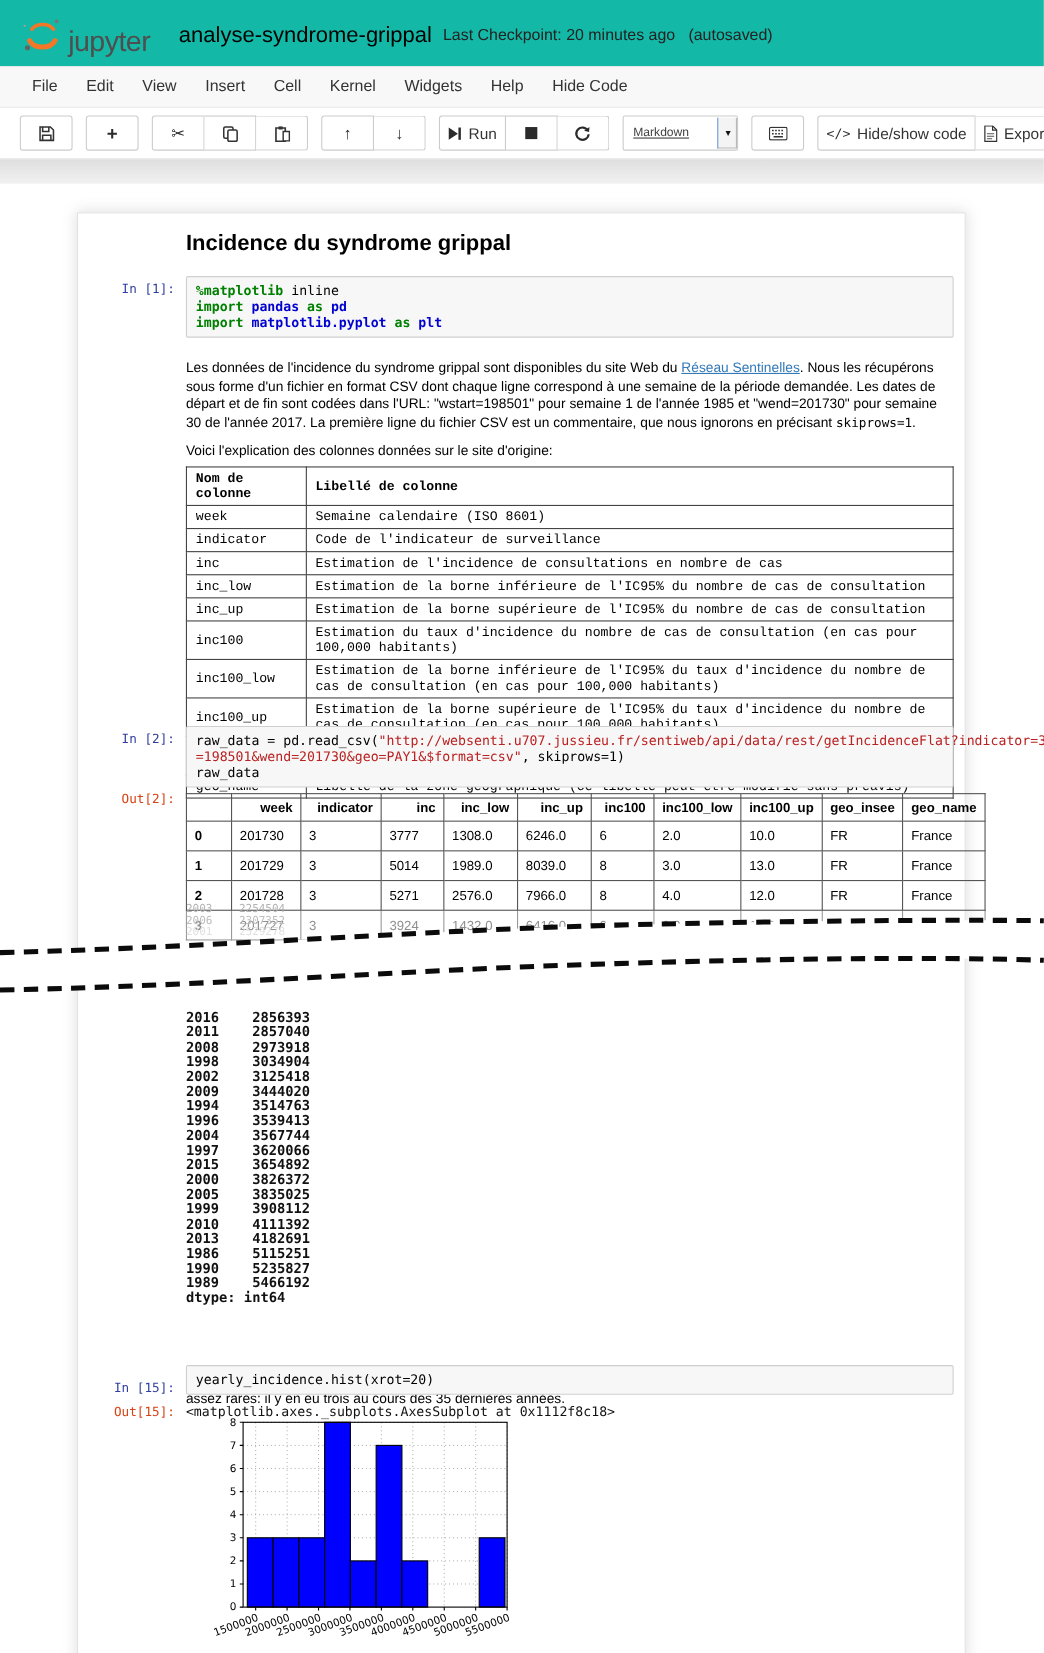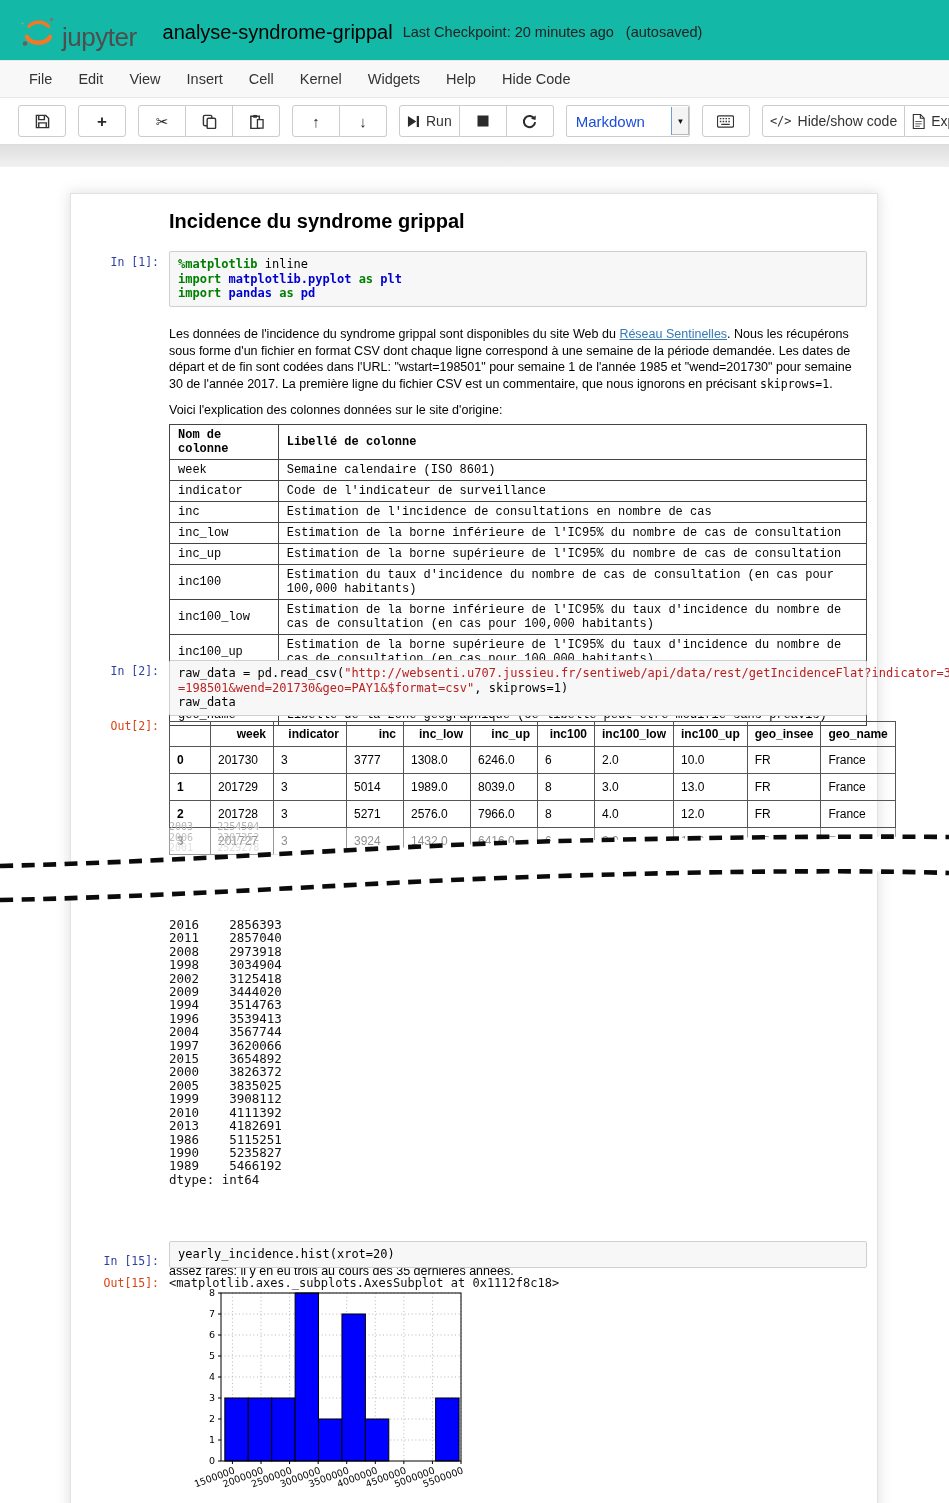--- a/index.html
+++ b/index.html
@@ -22,21 +22,21 @@
   .tbtn{height:30px;min-width:32px;display:inline-flex;align-items:center;justify-content:center;
     background:#fff;border:1px solid #cccccc;border-left-width:0;padding:0 7px;cursor:pointer;
     font-size:14px;color:#333;}
   .btn-group .tbtn:first-child{border-left-width:1px;border-radius:3px 0 0 3px;}
   .btn-group .tbtn:last-child{border-radius:0 3px 3px 0;}
   .btn-group .tbtn:only-child{border-radius:3px;}
   .tbtn svg{display:block;}
   .glyph{font-size:15px;line-height:1;color:#2b2b2b;}
   .cellsel{height:30px;display:inline-flex;align-items:center;border:1px solid #cccccc;border-radius:2px;
     background:#fff;margin-right:12px;cursor:pointer;}
-  .cellsel .val{font-size:15px;color:#1d4ed8;padding:0 26px 0 9px;}
+  .cellsel .val{font-size:11px;color:#404040;padding:0 26px 0 9px;text-decoration:underline;}
   .cellsel .arrowbox{width:17px;height:28px;border-left:1px solid #6f9bd9;background:#f4f4f4;
     display:flex;align-items:center;justify-content:center;box-shadow:inset -1px -1px 0 #b9b9b9;}
   .cellsel .arrowbox span{font-size:8px;color:#111;}
   .codeglyph{font-family:"DejaVu Sans Mono",monospace;font-size:12px;margin-right:6px;color:#333;}
   #shadow-strip{height:22px;background:linear-gradient(to bottom,#dfdfdf,#f1f1f1);}
   
   #nb-container{position:absolute;left:70px;top:193px;width:806px;height:1400px;background:#fff;
     border:1px solid #e2e2e2;box-shadow:0 0 12px 1px rgba(87,87,87,0.18);}
   .arow{position:absolute;left:0;right:10px;display:flex;}
   .prompt{width:98px;flex:none;text-align:right;padding:4px 10px 0 0;box-sizing:border-box;
@@ -209,22 +209,22 @@
     <div class="ccontent">
         <h1 class="nb-h1">Incidence du syndrome grippal</h1>
       </div>
   </div>
 
   <div class="arow" style="top:57px;">
     <div class="prompt in">In [1]:</div>
     <div class="ccontent">
         <div class="codecell">
           <div class="cl"><span class="tok-k">%matplotlib</span><span> inline</span></div>
+          <div class="cl"><span class="tok-k">import</span><span> </span><span class="tok-n">pandas</span><span class="tok-k"> as </span><span class="tok-n">pd</span></div>
           <div class="cl"><span class="tok-k">import</span><span> </span><span class="tok-n">matplotlib.pyplot</span><span class="tok-k"> as </span><span class="tok-n">plt</span></div>
-          <div class="cl"><span class="tok-k">import</span><span> </span><span class="tok-n">pandas</span><span class="tok-k"> as </span><span class="tok-n">pd</span></div>
         </div>
       </div>
   </div>
 
   <div class="arow" style="top:132px;">
     <div class="prompt"></div>
     <div class="ccontent mdtext"><span>Les données de l'incidence du syndrome grippal sont disponibles du site Web du </span><a class="mdlink">Réseau Sentinelles</a><span>. Nous les récupérons sous forme d'un fichier en format CSV dont chaque ligne correspond à une semaine de la période demandée. Les dates de départ et de fin sont codées dans l'URL: "wstart=198501" pour semaine 1 de l'année 1985 et "wend=201730" pour semaine 30 de l'année 2017. La première ligne du fichier CSV est un commentaire, que nous ignorons en précisant </span><code class="inlinecode">skiprows=1</code><span>.</span></div>
   </div>
 
   <div class="arow" style="top:208px;">
@@ -379,21 +379,21 @@
   <div class="arow" style="top:628px;">
     <div class="prompt"></div>
     <div class="ccontent">
         <pre class="faintpre"><span class="f1">2003    2254504
 </span><span class="f2">2006    2307352
 </span><span class="f3">2001    2529278
 </span></pre>
       </div>
   </div>
 
-  <div class="arow" style="top:724px;">
+  <div class="arow" style="top:724px;font-weight:bold;">
     <div class="prompt"></div>
     <div class="ccontent">
         <pre class="outpre">2016    2856393
 2011    2857040
 2008    2973918
 1998    3034904
 2002    3125418
 2009    3444020
 1994    3514763
 1996    3539413

